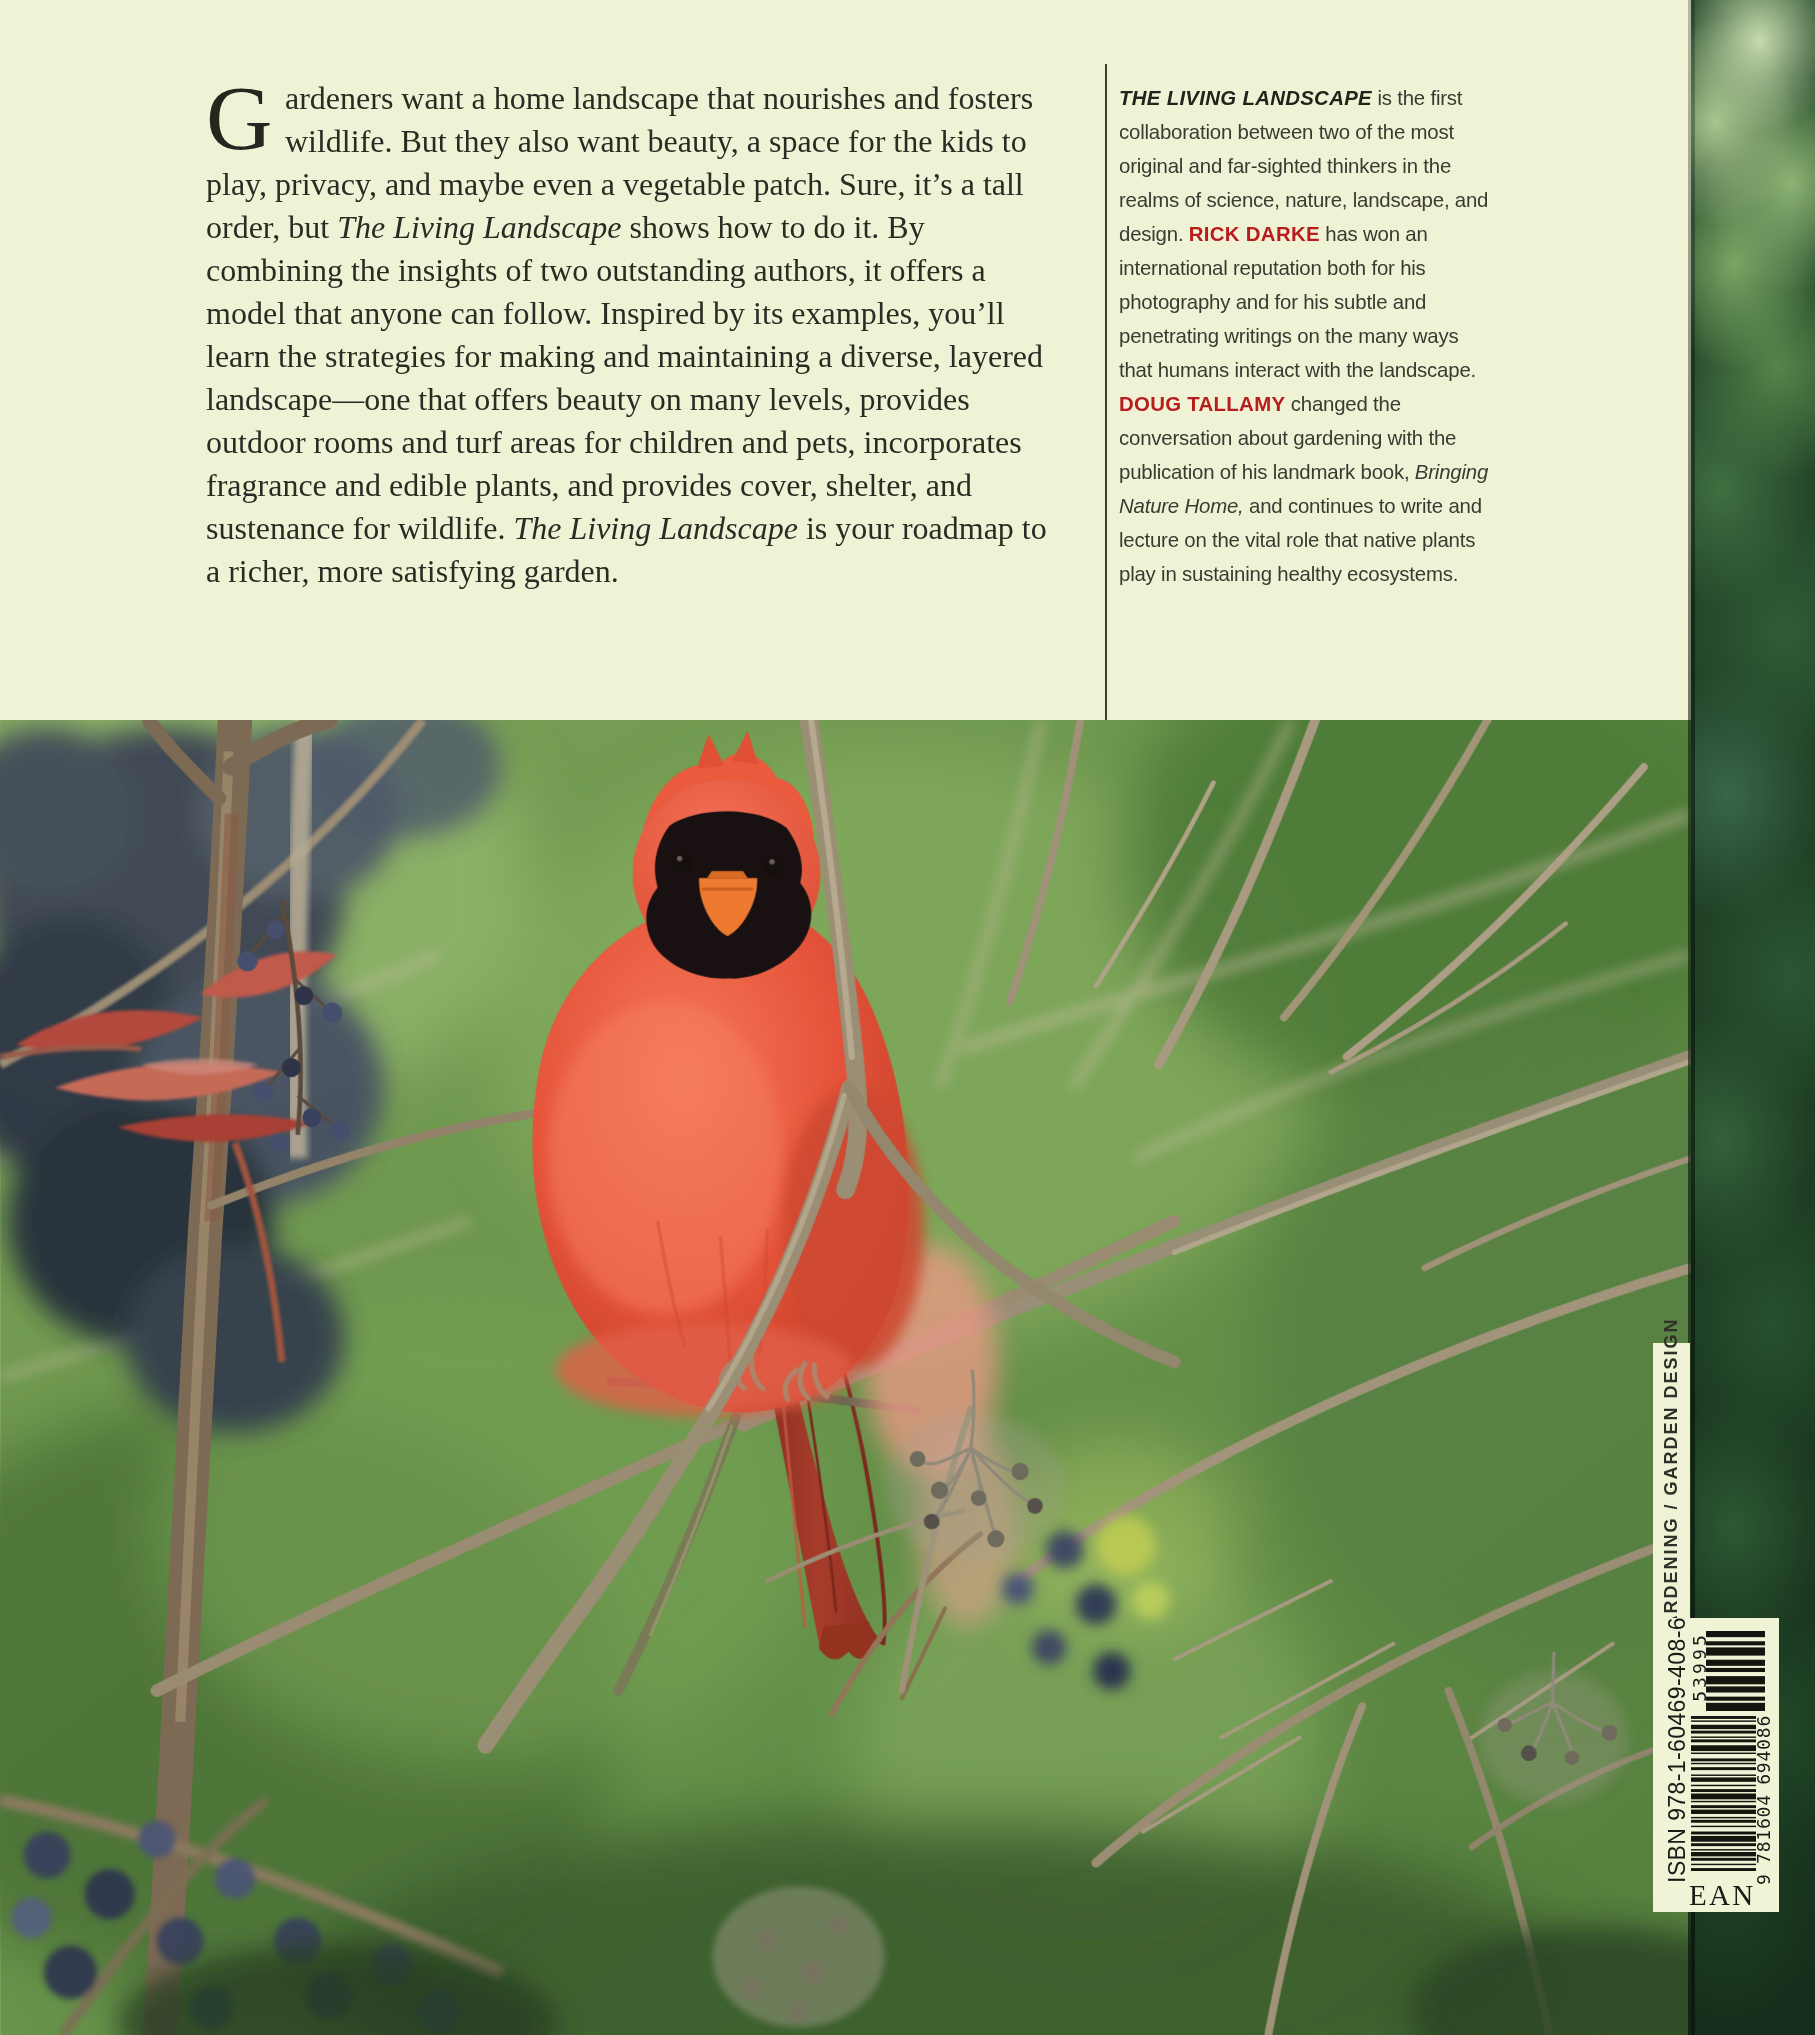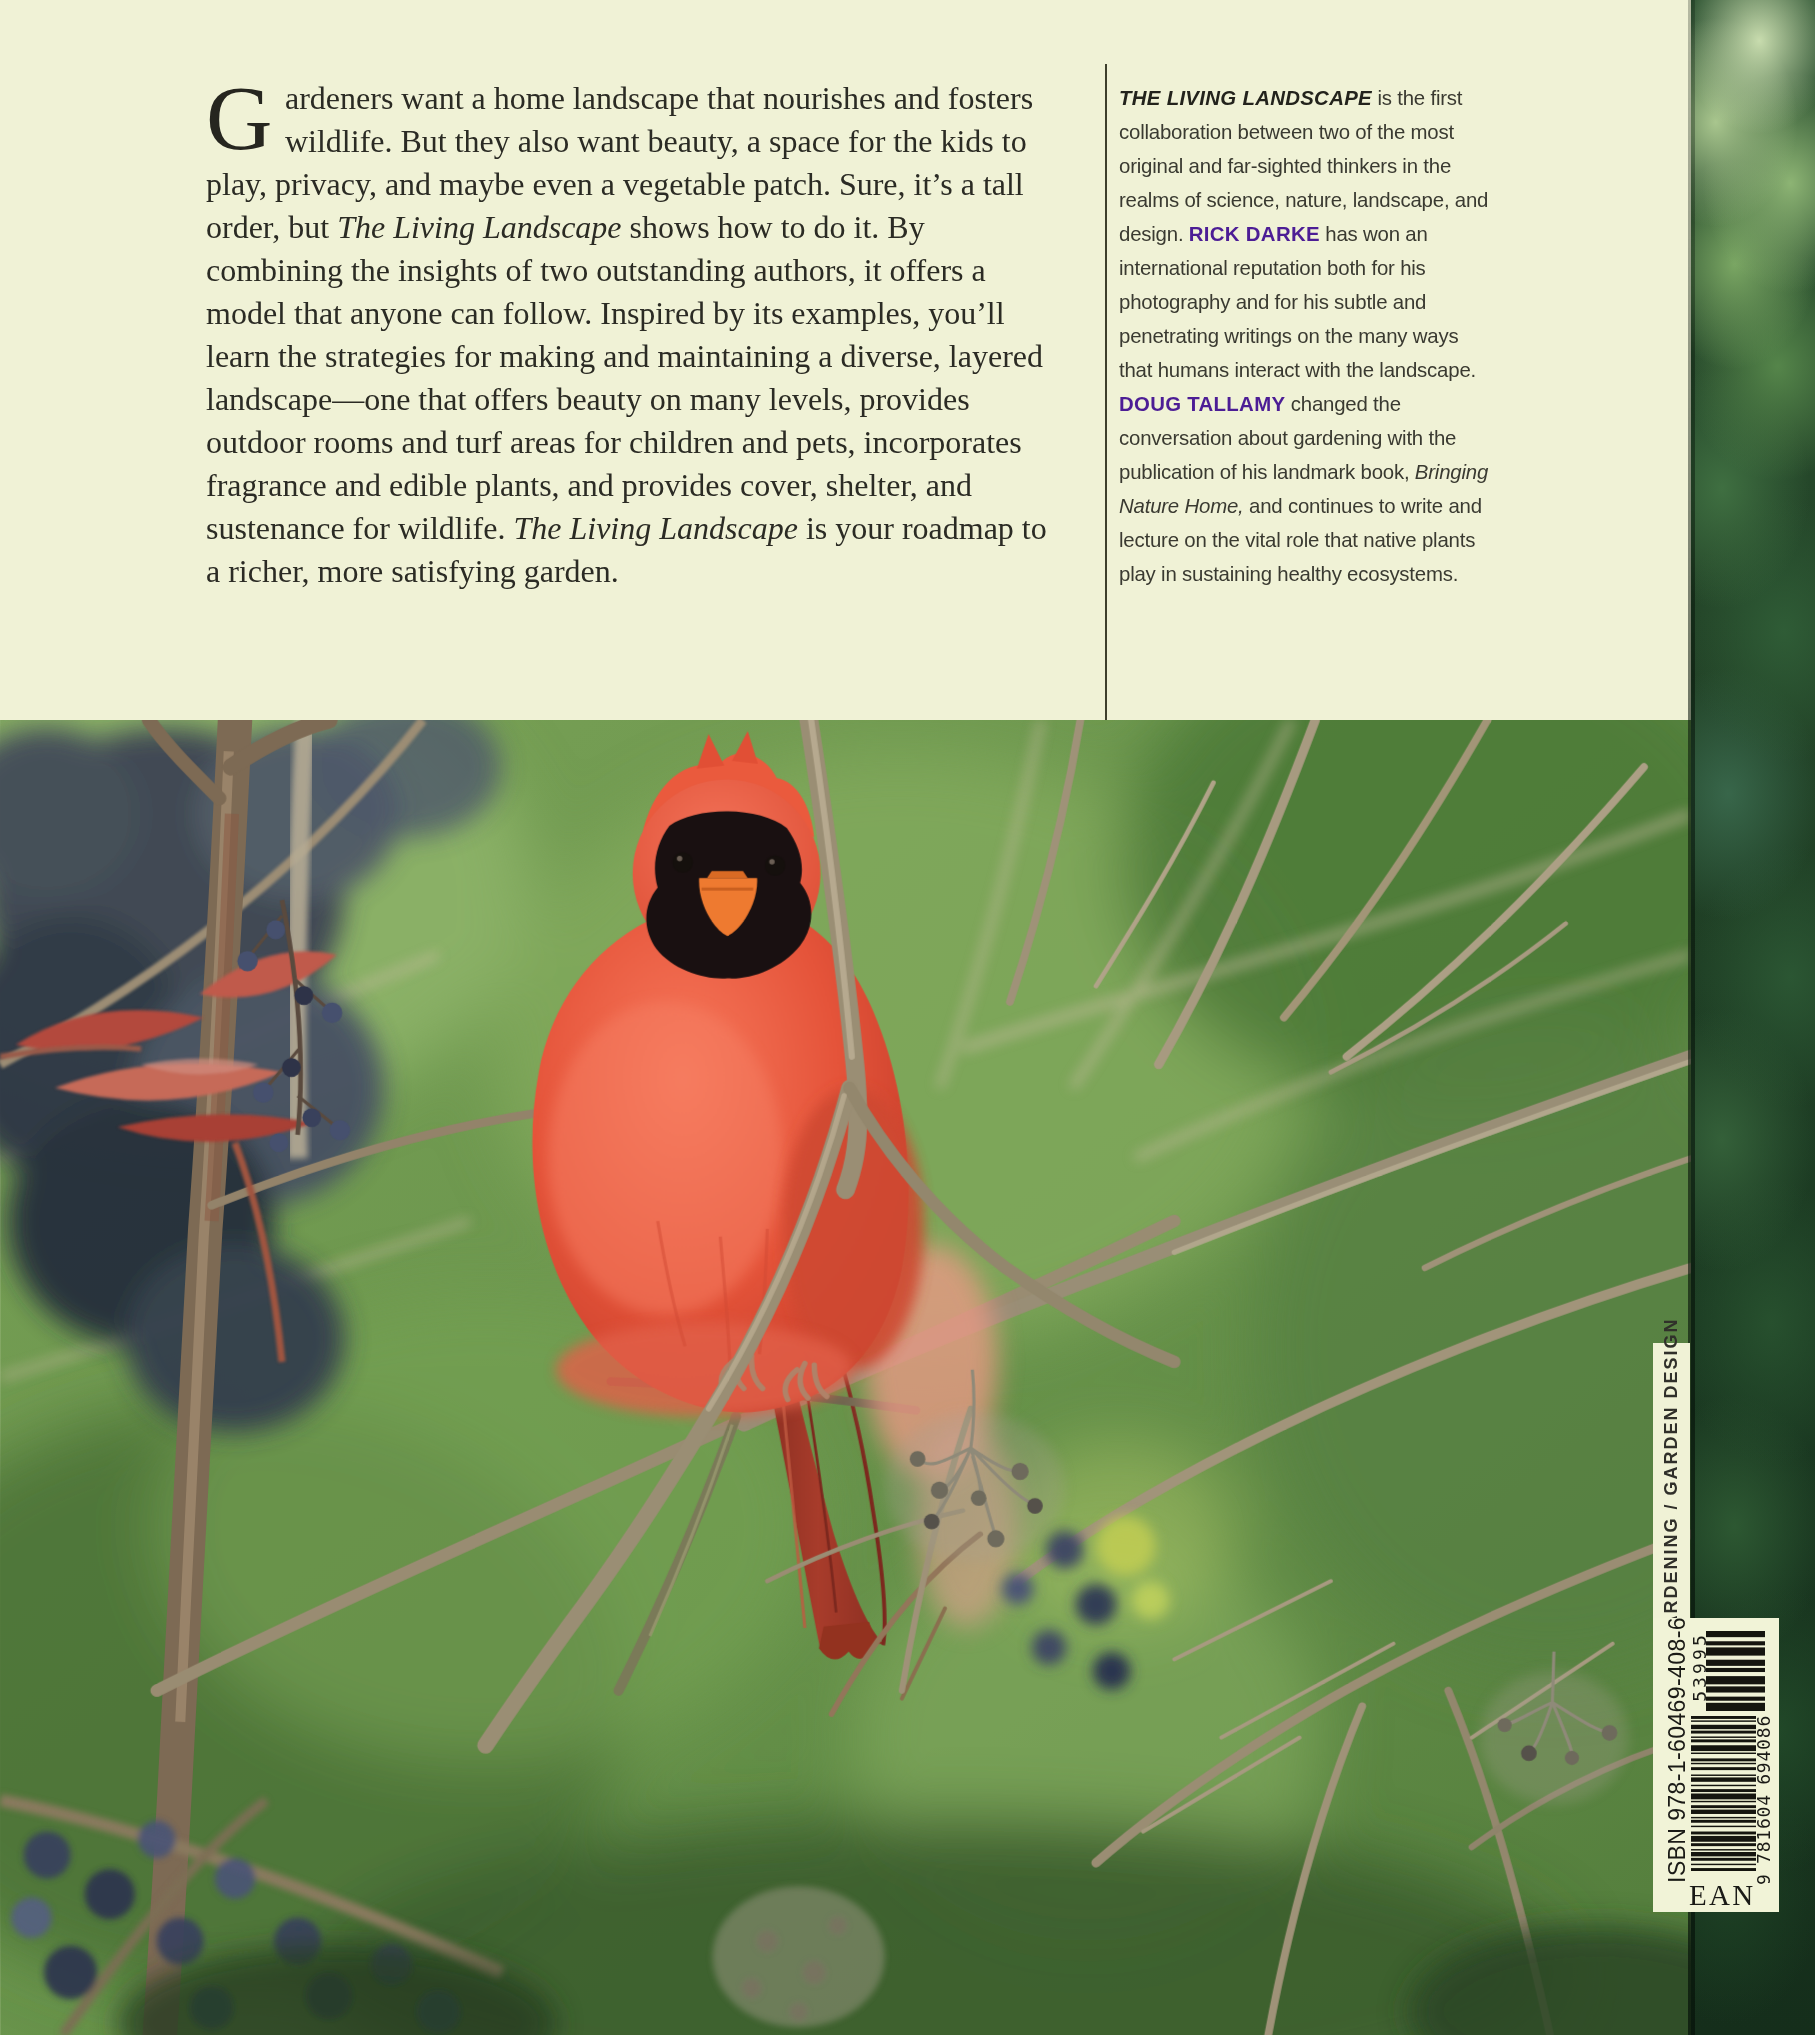--- a/index.html
+++ b/index.html
@@ -10,21 +10,21 @@
   .blurb{position:absolute;left:206px;top:77px;width:853px;
          font-size:32px;line-height:43px;color:#2b2b24;text-align:left;}
   .blurb .dropcap{float:left;font-size:92px;line-height:66px;padding:7.8px 12.5px 0 0;color:#26261f;}
   .blurb i{font-style:italic;}
 
   
   .col-rule{position:absolute;left:1105px;top:64px;width:2.3px;height:656px;background:#3e3f2c;}
   .author-note{position:absolute;left:1119px;top:81px;width:374px;
          font-family:"Liberation Sans",sans-serif;font-size:20.4px;line-height:34px;
          color:#3a3a31;letter-spacing:-0.2px;}
-  .author-note .b{font-weight:bold;color:#4c1d95;letter-spacing:0.3px;}
+  .author-note .b{font-weight:bold;color:#b91c1c;letter-spacing:0.3px;}
   .author-note .bi{font-weight:bold;font-style:italic;color:#23231c;letter-spacing:0.3px;}
   .author-note .i{font-style:italic;}
 
   
   .foliage{position:absolute;right:0;top:0;width:124px;height:2035px;
     background:
       radial-gradient(110px 133px at 55% 2%,  #c8dcae 0%, rgba(200,220,174,0) 70%),
       radial-gradient(117px 149px at 20% 6%,  #a9c68e 0%, rgba(169,198,142,0) 70%),
       radial-gradient(125px 157px at 80% 9%,  #8db474 0%, rgba(141,180,116,0) 70%),
       radial-gradient(117px 149px at 35% 13%, #7aa663 0%, rgba(122,166,99,0) 70%),

